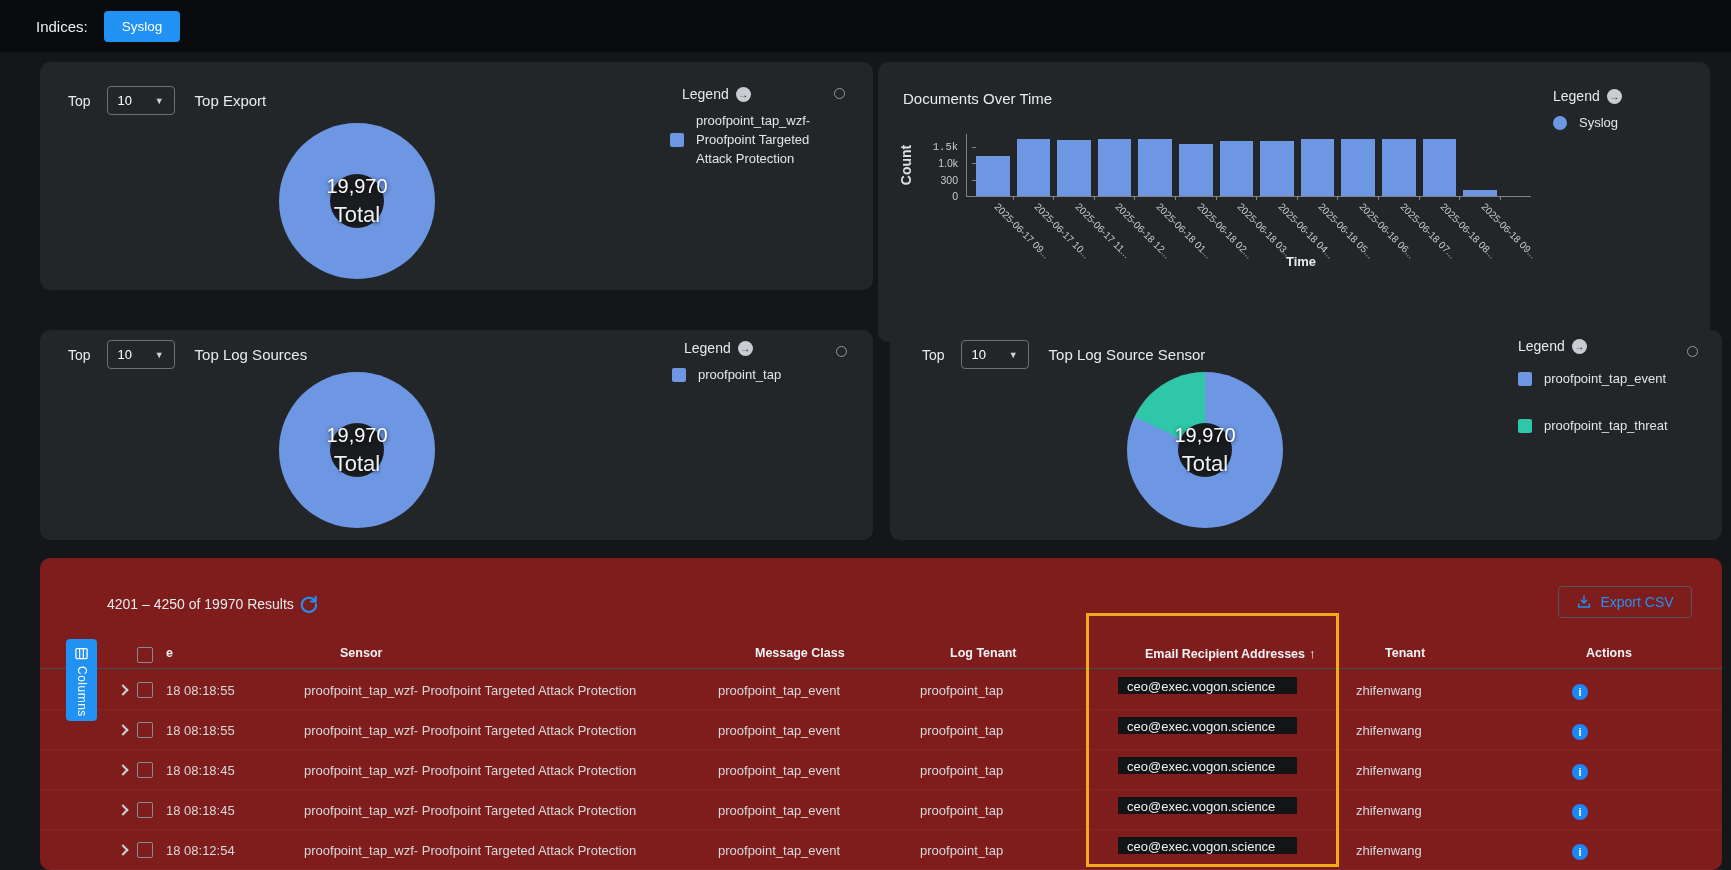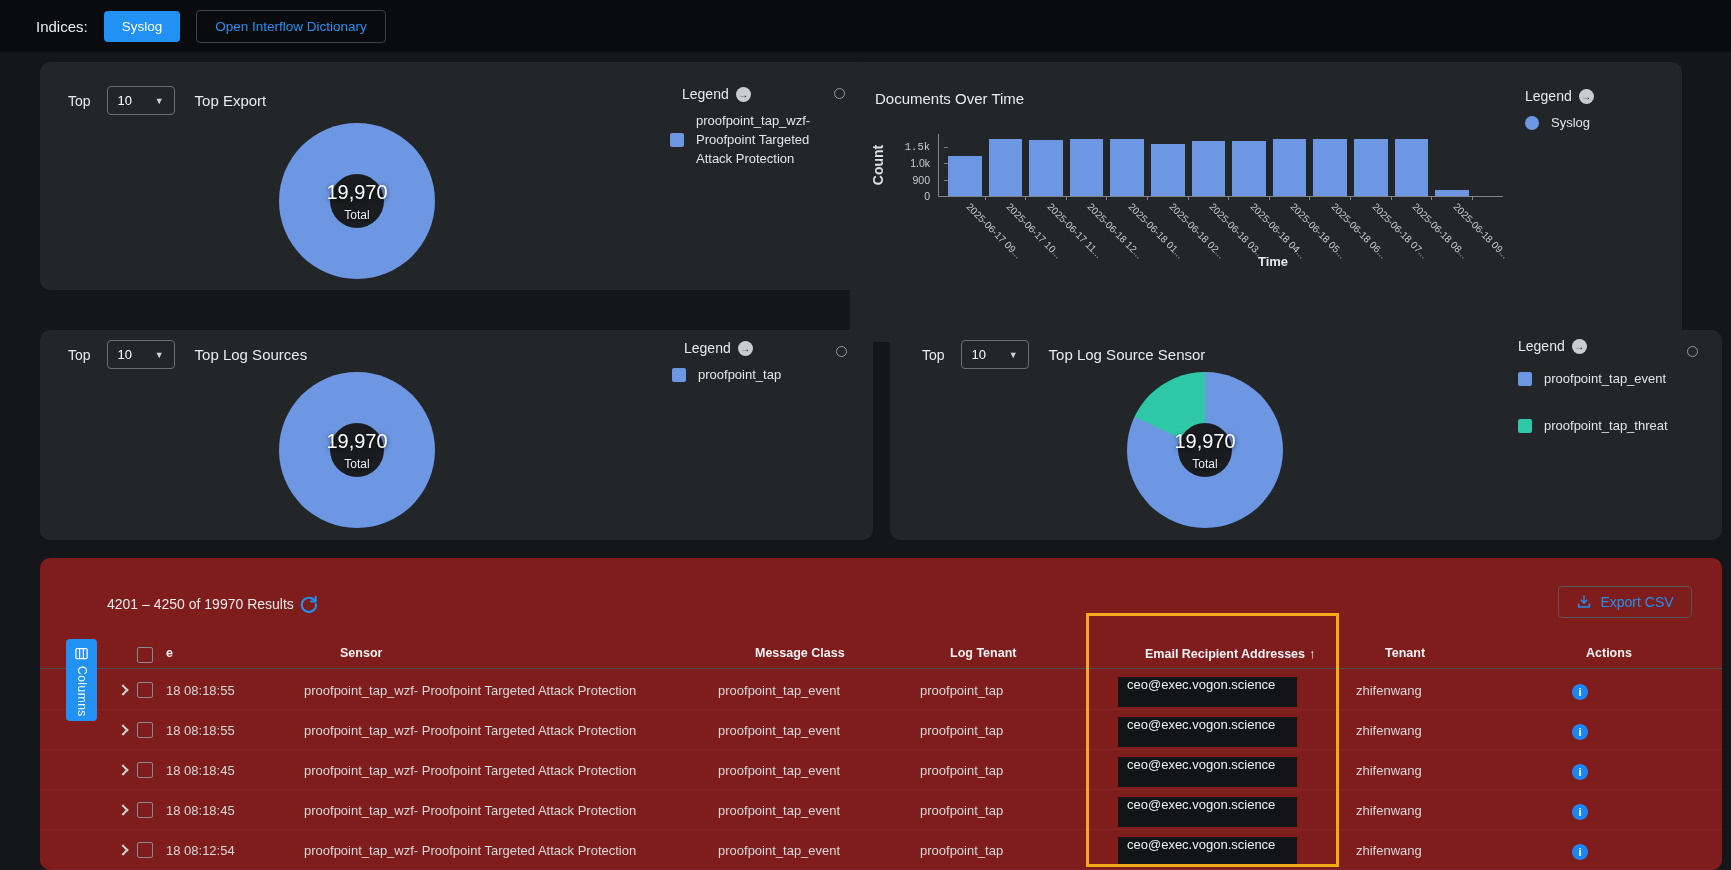--- a/index.html
+++ b/index.html
@@ -37,21 +37,21 @@
   .legend-wrap .legend-label{max-width:152px}
   .p-classes .legend-item{margin-top:16px}
   .p-classes .legend-item + .legend-item{margin-top:28px}
   
   .donut{position:absolute;width:156px;height:156px;border-radius:50%;cursor:pointer}
   .donut::after{content:'';position:absolute;left:50%;top:50%;width:54px;height:54px;margin:-27px 0 0 -27px;
                 border-radius:50%;background:#1a1c1f;z-index:1}
   .donut-center{position:absolute;inset:0;display:flex;flex-direction:column;align-items:center;
                 justify-content:center;z-index:2}
   .dc-value{font-size:20px;color:#fff;text-shadow:0 1px 4px rgba(0,0,0,.75)}
-  .dc-label{font-size:12px;color:#eef0f2;margin-top:4px;text-shadow:0 1px 3px rgba(0,0,0,.75)}
+  .dc-label{font-size:22px;color:#eef0f2;margin-top:4px;text-shadow:0 1px 3px rgba(0,0,0,.75)}
   
   .barchart{position:absolute;inset:0}
   .ylab{position:absolute;left:8px;top:95px;transform:rotate(-90deg);font-size:14px;font-weight:bold;color:#dcdee0}
   .xlab{position:absolute;left:378px;top:192px;width:90px;text-align:center;font-size:13px;font-weight:bold;color:#e8eaec}
   .axis-y{position:absolute;left:88px;top:72px;width:1px;height:63px;background:#808489}
   .axis-x{position:absolute;left:88px;top:134px;width:565px;height:1px;background:#808489}
   #bar-plot{position:absolute;left:88px;top:0;width:565px;height:134px}
   .bar{position:absolute;bottom:0}
   .ytick{position:absolute;left:30px;width:50px;text-align:right;font-size:10.5px;color:#c9cbce}
   .ymark{position:absolute;left:94px;width:4px;height:1px;background:#808489}
@@ -81,39 +81,38 @@
   #table-rows{position:absolute;left:0;top:112px;width:100%}
   .trow{position:relative;height:40px;border-bottom:1px solid rgba(255,255,255,.045)}
   .chev{position:absolute;left:79px;top:16px;width:8px;height:8px;border-top:2px solid #cfd2d5;
         border-right:2px solid #cfd2d5;transform:rotate(45deg);cursor:pointer}
   .rowcb{top:12px;left:97px}
   .cell{position:absolute;top:13px;font-size:13px;color:#d6d8da;white-space:nowrap}
   .c-time{left:126px}
   .c-sensor{left:264px}
   .c-mclass{left:678px}
   .c-lsource{left:880px}
-  .c-email{position:absolute;left:1078px;top:7px;width:179px;height:30px;background:#121417;
-           display:flex;align-items:flex-start;padding-left:9px;font-size:13px;color:#eff0f2;white-space:nowrap}
+  .c-email{position:absolute;left:1078px;top:7px;width:179px;height:17px;background:#121417;
+           display:flex;align-items:flex-end;padding-left:9px;font-size:13px;color:#eff0f2;white-space:nowrap}
   .c-tenant{left:1316px}
   .c-actions{position:absolute;left:1532px;top:12px}
   .info-icon{display:inline-flex;width:16px;height:16px;border-radius:50%;background:#1d86f5;color:#fff;
              font-size:11px;font-weight:bold;align-items:center;justify-content:center;cursor:pointer}
   .highlight-box{position:absolute;left:1046px;top:55px;width:253px;height:254px;border:3px solid #f0ab18;
                  z-index:5;pointer-events:none}
   .hcb{top:6px;left:97px}
 </style>
 </head>
 <body>
 
 <div class="page">
 
   <div class="topbar">
     <span class="indices-label">Indices:</span>
     <button class="btn-syslog">Syslog</button>
-    <button class="btn-dict">Open Interflow Dictionary</button>
   </div>
 
   <section class="panel" style="left:40px;top:62px;width:833px;height:228px">
     <div class="controls" style="left:28px;top:24px">
       <span class="ctl-label">Top</span>
       <div class="top-select">
         <span>10</span>
         <span class="caret">▼</span>
       </div>
       <span class="panel-title">Top Export</span>
@@ -132,28 +131,28 @@
       <div class="legend-items">
           <div class="legend-item">
             <span class="swatch square" style="background: rgb(109, 150, 227);"></span>
             <span class="legend-label">proofpoint_tap_wzf- Proofpoint Targeted Attack Protection</span>
           </div>
         </div>
     </div>
     <span class="panel-radio" style="right:28px;top:26px"></span>
   </section>
 
-  <section class="panel" style="left:850px;top:62px;width:832px;height:280px">
+  <section class="panel" style="left:878px;top:62px;width:832px;height:280px">
     <span class="panel-title" style="position:absolute;left:25px;top:28px;margin-left:0">Documents Over Time</span>
     <div class="barchart">
       <span class="ylab">Count</span>
       <div id="yticks" style="position:absolute;inset:0">
           <span class="ytick" style="top: 128px;">0</span>
           <span class="ymark" style="top: 134px;"></span>
-          <span class="ytick" style="top: 111.6px;">900</span>
+          <span class="ytick" style="top: 111.6px;">300</span>
           <span class="ymark" style="top: 117.6px;"></span>
           <span class="ytick" style="top: 95.2px;">1.0k</span>
           <span class="ymark" style="top: 101.2px;"></span>
           <span class="ytick" style="top: 78.8px; font-family: Liberation Mono, monospace;">1.5k</span>
           <span class="ymark" style="top: 84.8px;"></span>
         </div>
       <div class="axis-y"></div>
       <div id="bar-plot">
           <div class="bar" style="left: 10px; width: 33.5px; height: 39.7px; background: rgb(109, 150, 227);"></div>
           <div class="bar" style="left: 50.6px; width: 33.5px; height: 57.4px; background: rgb(109, 150, 227);"></div>

